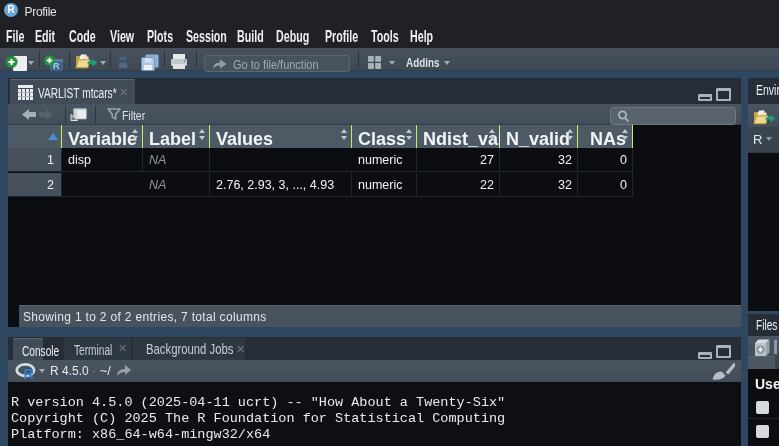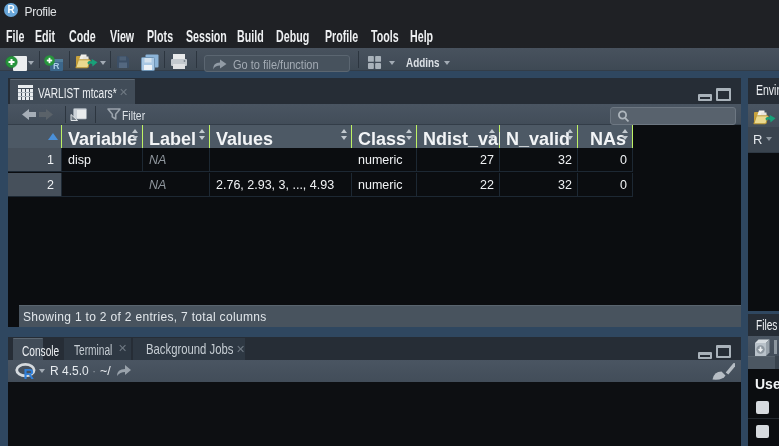--- a/index.html
+++ b/index.html
@@ -299,20 +299,23 @@
     <svg class="abs" style="left:108px;top:4px" width="16" height="13" viewBox="0 0 16 13">
       <path d="M1,12 Q1,5 9,5 L9,1 L15,6 L9,11 L9,8 Q4,8 1,12 Z" fill="#99a2ab"></path>
     </svg>
     <svg class="abs" style="left:703px;top:3px" width="24" height="18" viewBox="0 0 24 18">
       <g fill="#b6bdc4">
         <rect x="18.5" y="-1" width="3.4" height="13" transform="rotate(40 20.2 5.5)"></rect>
         <path d="M1.5,16.5 Q3,8.5 10.5,8.5 L14.5,12.5 Q12,17.5 1.5,16.5 Z"></path>
       </g>
     </svg>
   </div>
+  <div id="constext">R version 4.5.0 (2025-04-11 ucrt) -- "How About a Twenty-Six"
+Copyright (C) 2025 The R Foundation for Statistical Computing
+Platform: x86_64-w64-mingw32/x64</div>
 </div>
 
 <div class="panel" id="envp">
   <div class="tabbar">
     <span class="tabtxt abs" style="left:8px;top:4px;font-size:14.5px">Environment</span>
   </div>
   <div class="ptoolbar">
     <svg class="abs" style="left:5px;top:5px" width="24" height="16" viewBox="0 0 24 16">
       <path d="M1,14.5 L1,4 Q1,3 2,3 L6,3 L8,5 L13.5,5 L13.5,14.5 Z" fill="#c8a23c"></path>
       <path d="M4,7 L6,1.5 L11.5,1.5 L11.5,7" fill="#f2f0ea"></path>

